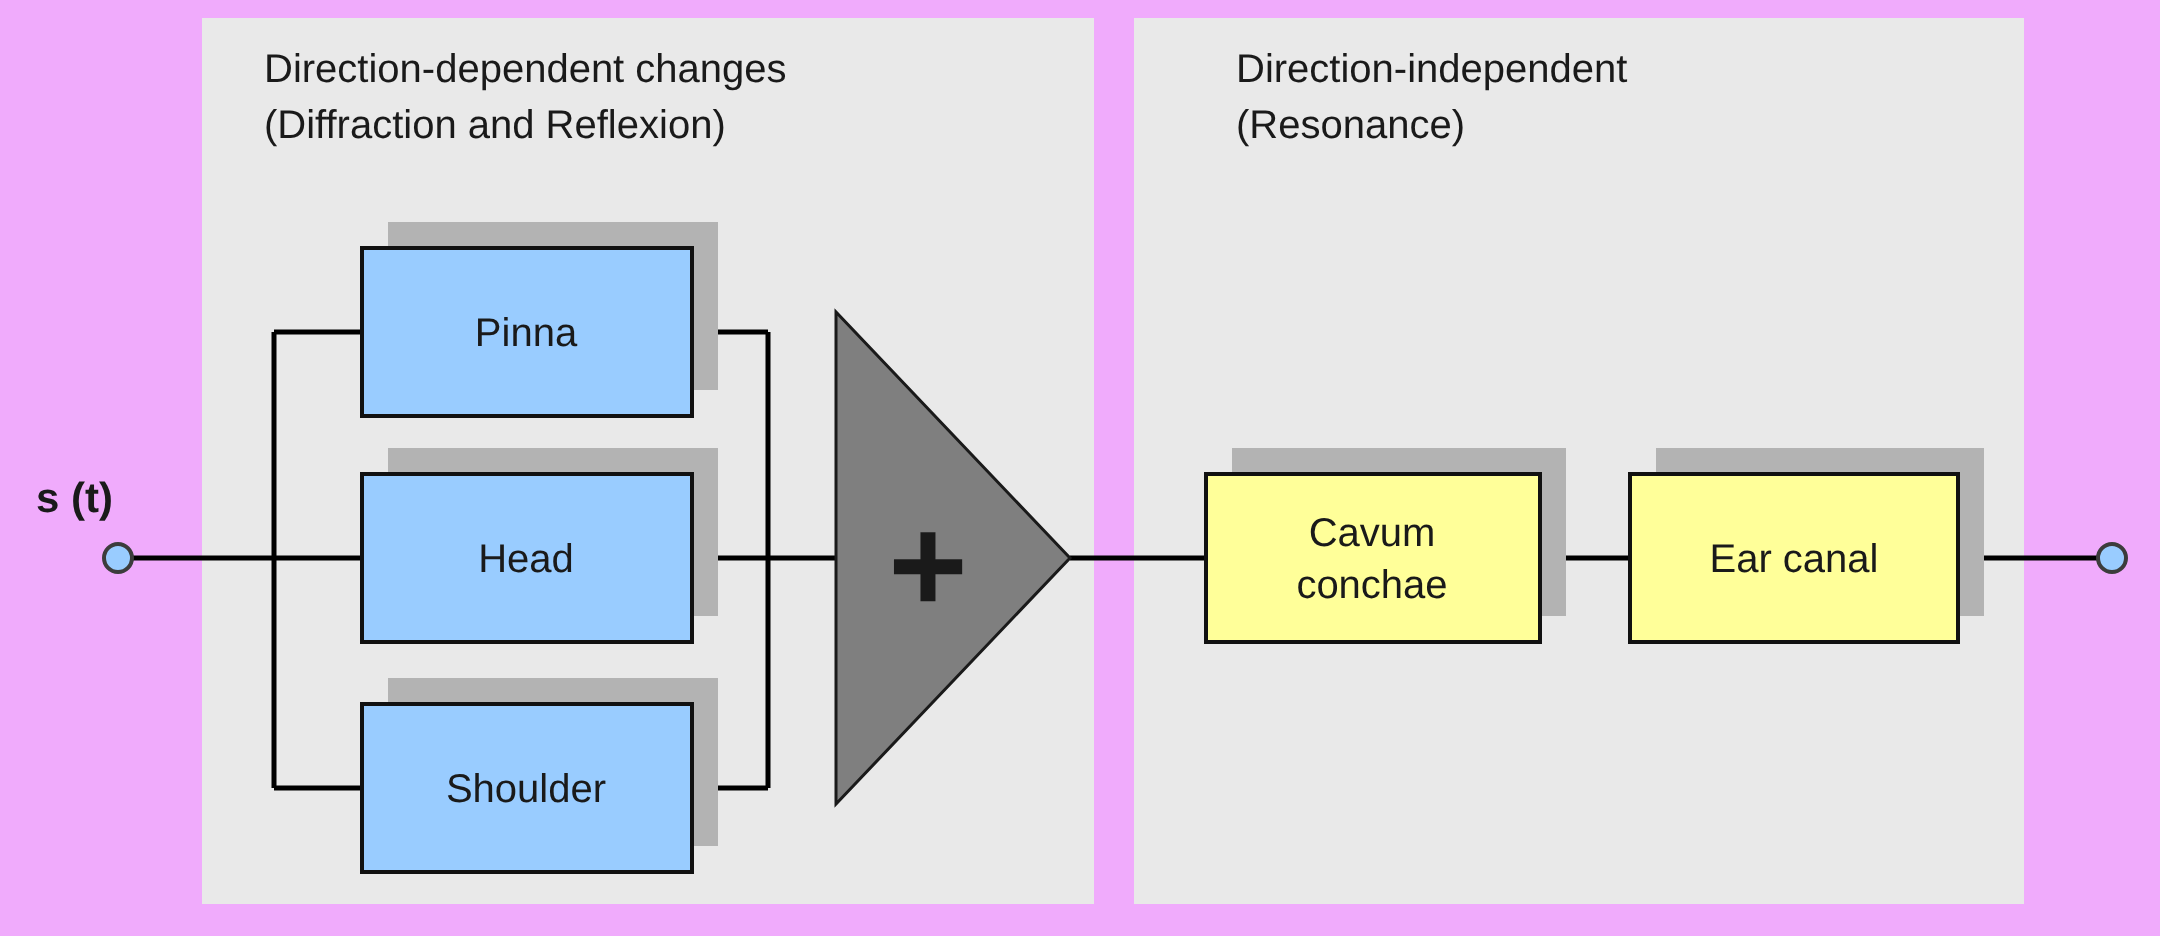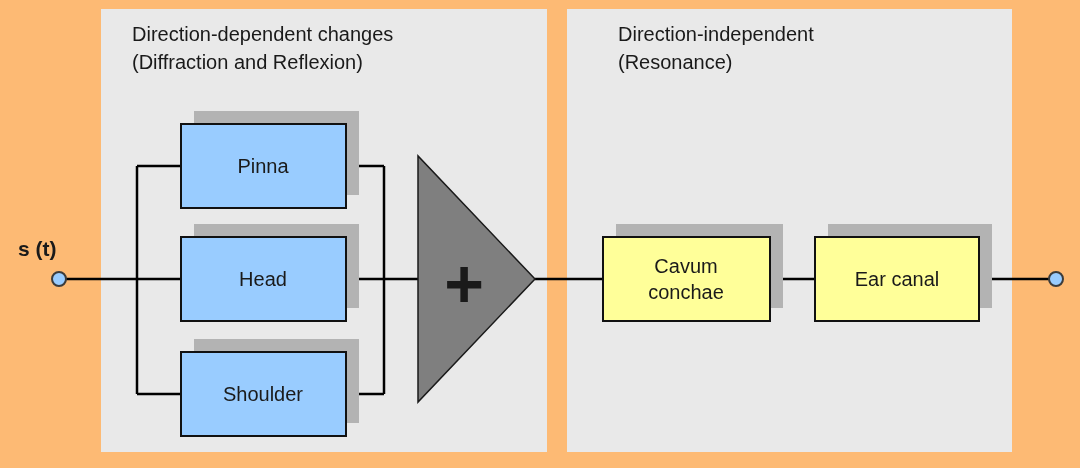--- a/index.html
+++ b/index.html
@@ -5,21 +5,21 @@
   html, body {
     margin: 0;
     padding: 0;
     background: #ffffff;
     font-family: "Liberation Sans", sans-serif;
   }
   .stage {
     position: relative;
     width: 1080px;
     height: 468px;
-    background: #fdba74;
+    background: #f0abfc;
     overflow: hidden;
   }
   svg text {
     font-family: "Liberation Sans", sans-serif;
     fill: #1a1a1a;
   }
   .panel-title {
     font-size: 20px;
   }
   .block-label {

